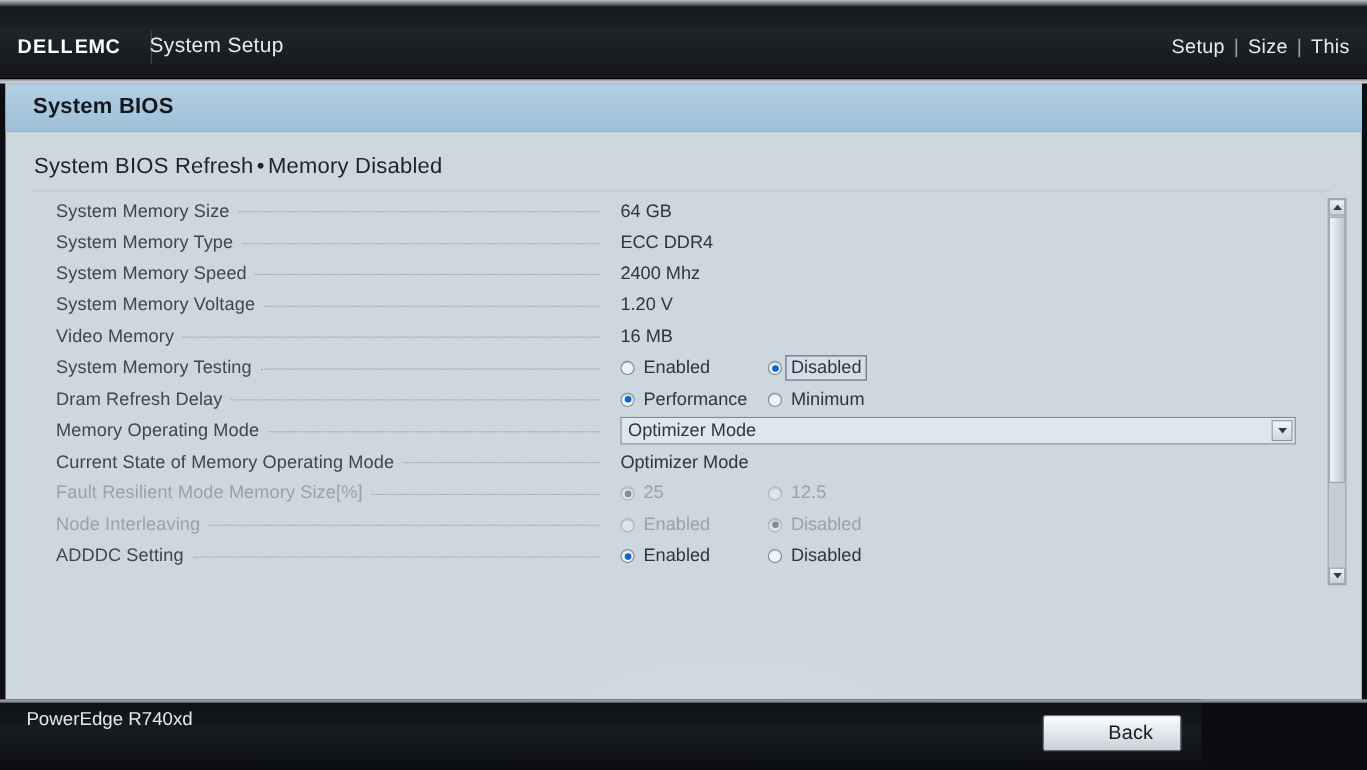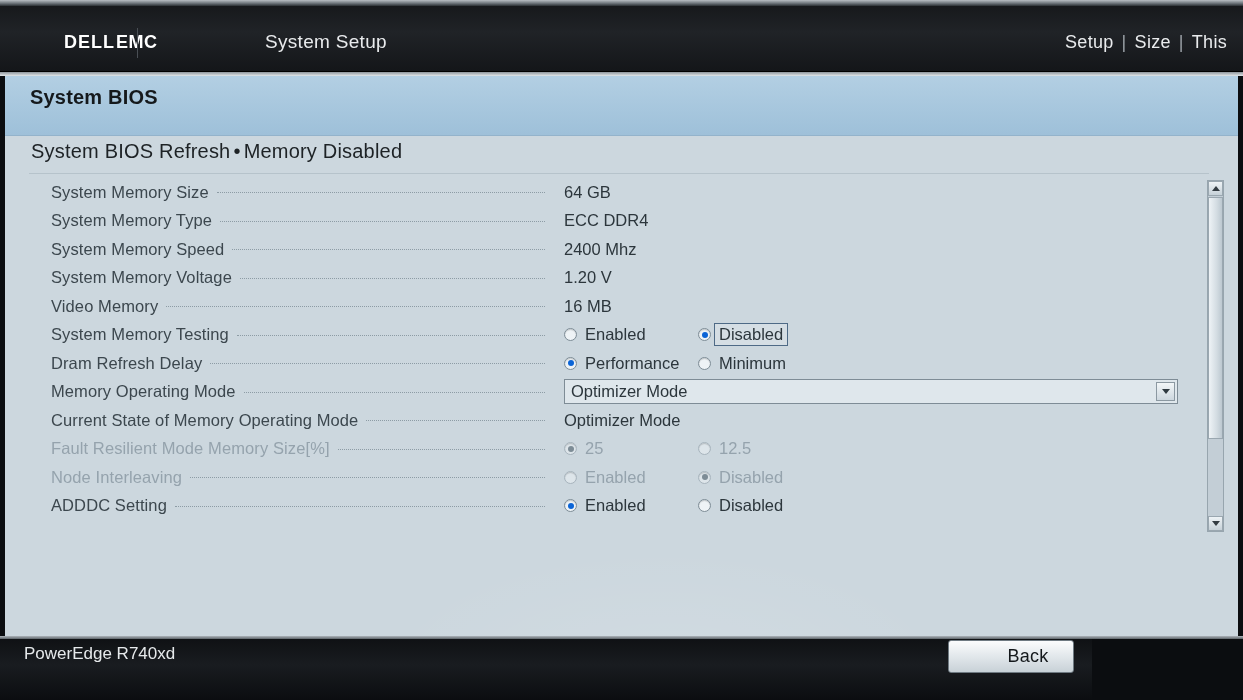--- a/index.html
+++ b/index.html
@@ -40,33 +40,33 @@
   .topbar {
     position: absolute; left: 0; top: 6px; width: 1243px; height: 66px;
     background: linear-gradient(180deg,#17191c 0%, #202327 40%, #141619 100%);
     border-bottom: 1px solid #000;
   }
   .brand {
     position: absolute; left: 16px; top: 26px;
     color: #fff; letter-spacing: .5px; white-space: nowrap;
   }
   .brand .dell {
-    font-weight: 700; font-size: 18px; letter-spacing: 1px; margin-left: 48px;
+    font-weight: 700; font-size: 18px; letter-spacing: 1px;
   }
   .brand .emc {
     font-weight: 700; font-size: 18px; letter-spacing: .5px; margin-left:1px;
   }
   .vsep {
     position: absolute; left: 137px; top: 22px;
     width: 1px; height: 30px; background: #4a4f55;
   }
   .setup-title {
     position: absolute; left: 136px; top: 25px;
     color: #e9ebed; font-size: 19px; letter-spacing: .3px;
-    width: 380px; text-align:center;
+    width: 380px; 
   }
   .topnav {
     position: absolute; right: 16px; top: 26px;
     color: #e9ebed; font-size: 18px; letter-spacing: .3px;
     display: flex; gap: 8px; align-items: baseline;
   }
   .topnav a { color: #e9ebed; text-decoration: none; }
   .topnav .bar { color: #9aa0a6; }
   .topbar-shadow {
     position:absolute; left:0; top:72px; width:1243px; height:4px;
@@ -75,21 +75,21 @@
 
   
   .panel {
     position: absolute; left: 0; top: 76px; width: 1243px; height: 560px;
     background: #ccd7de;
     border-left: 5px solid #0b0d10;
     border-right: 5px solid #0b0d10;
   }
   .page-head {
     position: relative;
-    height: 60px;
+    height: 44px;
     background: linear-gradient(180deg,#b3cfe3 0%, #a6c6dd 60%, #9ec0d9 100%);
     border-bottom: 1px solid #93b3cb;
     text-decoration: underline;
   }
   .page-head h1 {
     margin: 0; position: absolute; left: 25px; top: 10px;
     font-size: 20px; font-weight: 700; color: #15191c; letter-spacing: .2px;
   }
   .crumb {
     position: absolute; left: 26px; top: 64px;
@@ -248,21 +248,21 @@
   .svctag {
     position: absolute; left: 24px; top: 31px;
     color: #e6e9eb; font-size: 17px;
     display: flex; align-items: center; gap: 6px;
   }
   .redacted {
     display:inline-block; width: 116px; height: 17px;
     background: #43474b; border-radius: 2px;
   }
   .back-btn {
-    position: absolute; right: 18px; top: 4px;
+    position: absolute; right: 18px; top: 14px;
     width: 126px; height: 33px;
     background: linear-gradient(#fbfcfd, #dfe5e9 55%, #c8d1d7);
     border: 1px solid #6f7a82;
     border-radius: 3px;
     color: #14181b; font-size: 18px;
     display:flex; align-items:center; justify-content:center;
     letter-spacing: .2px;
     padding-left: 34px;
   }
   .glare {

